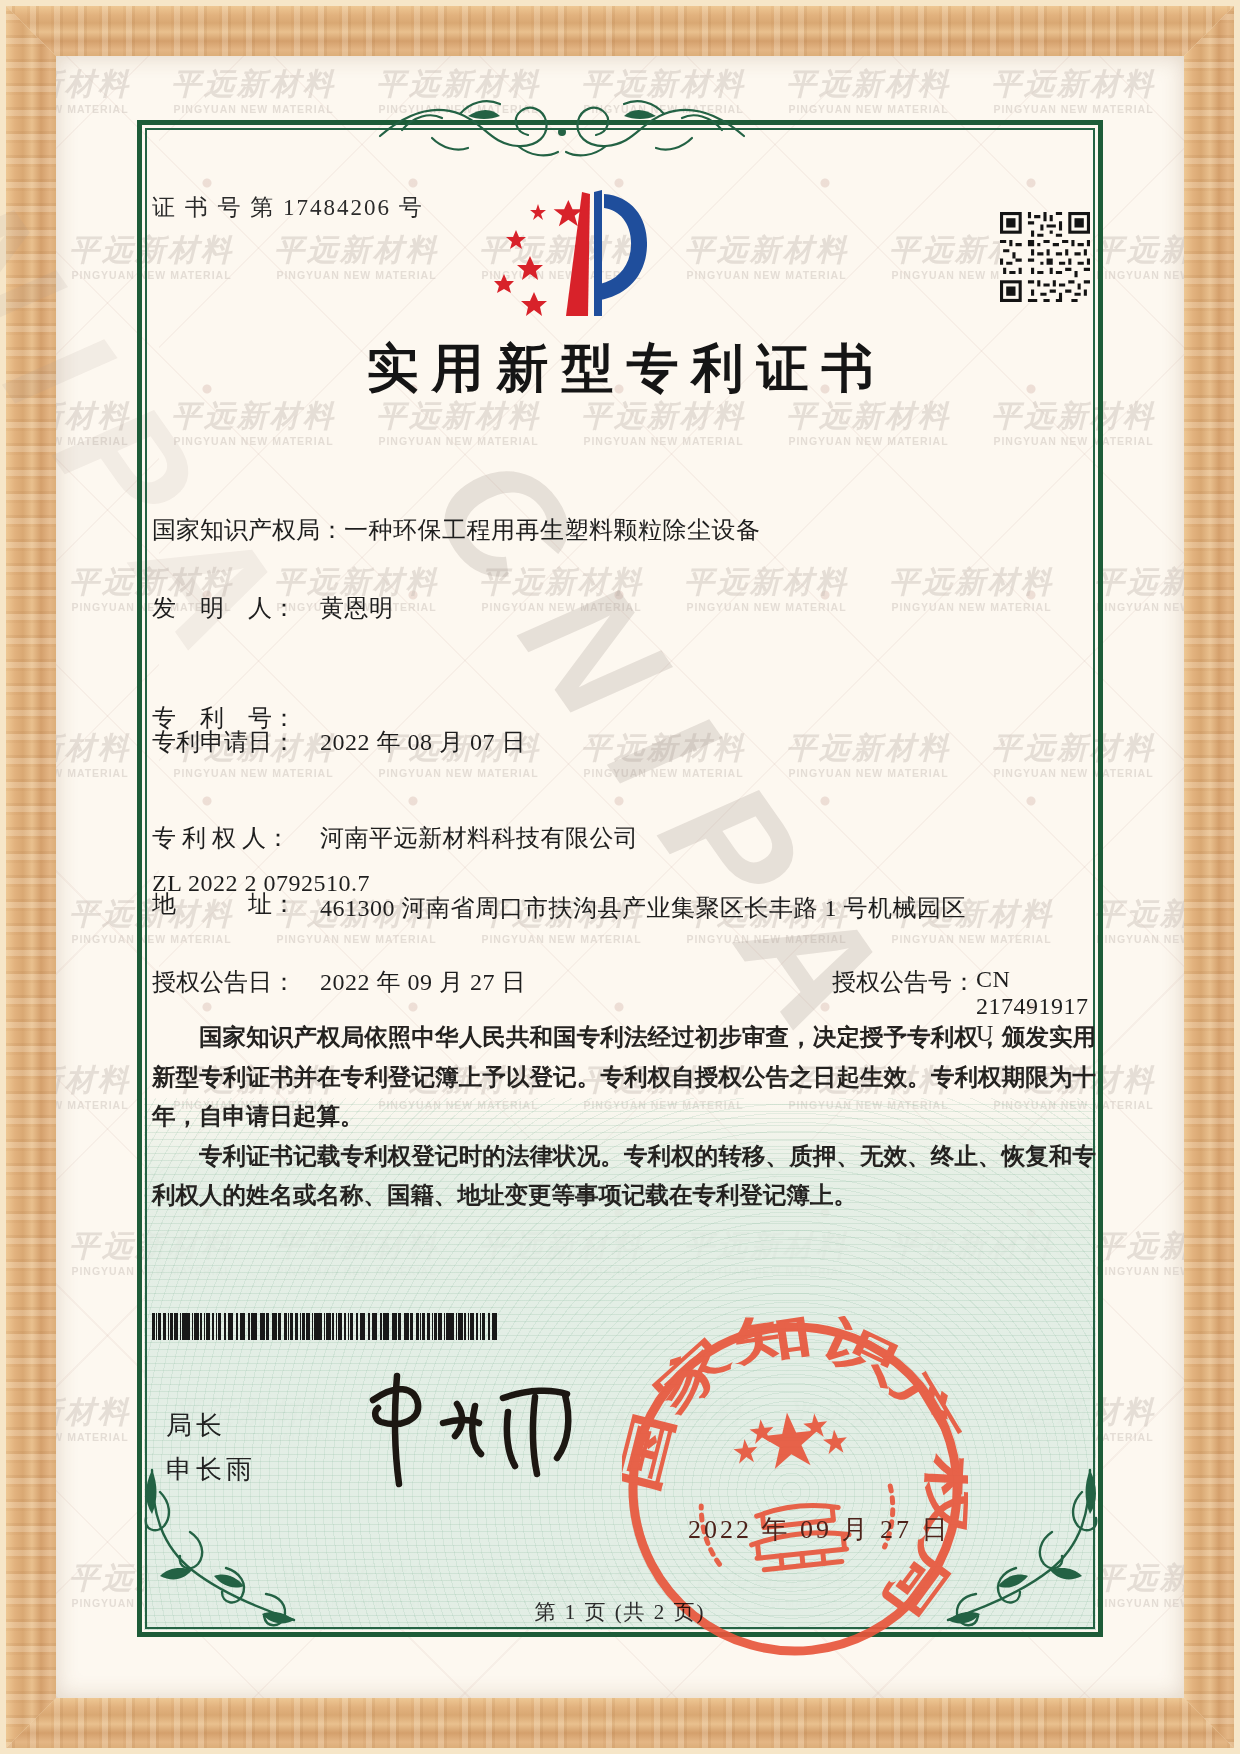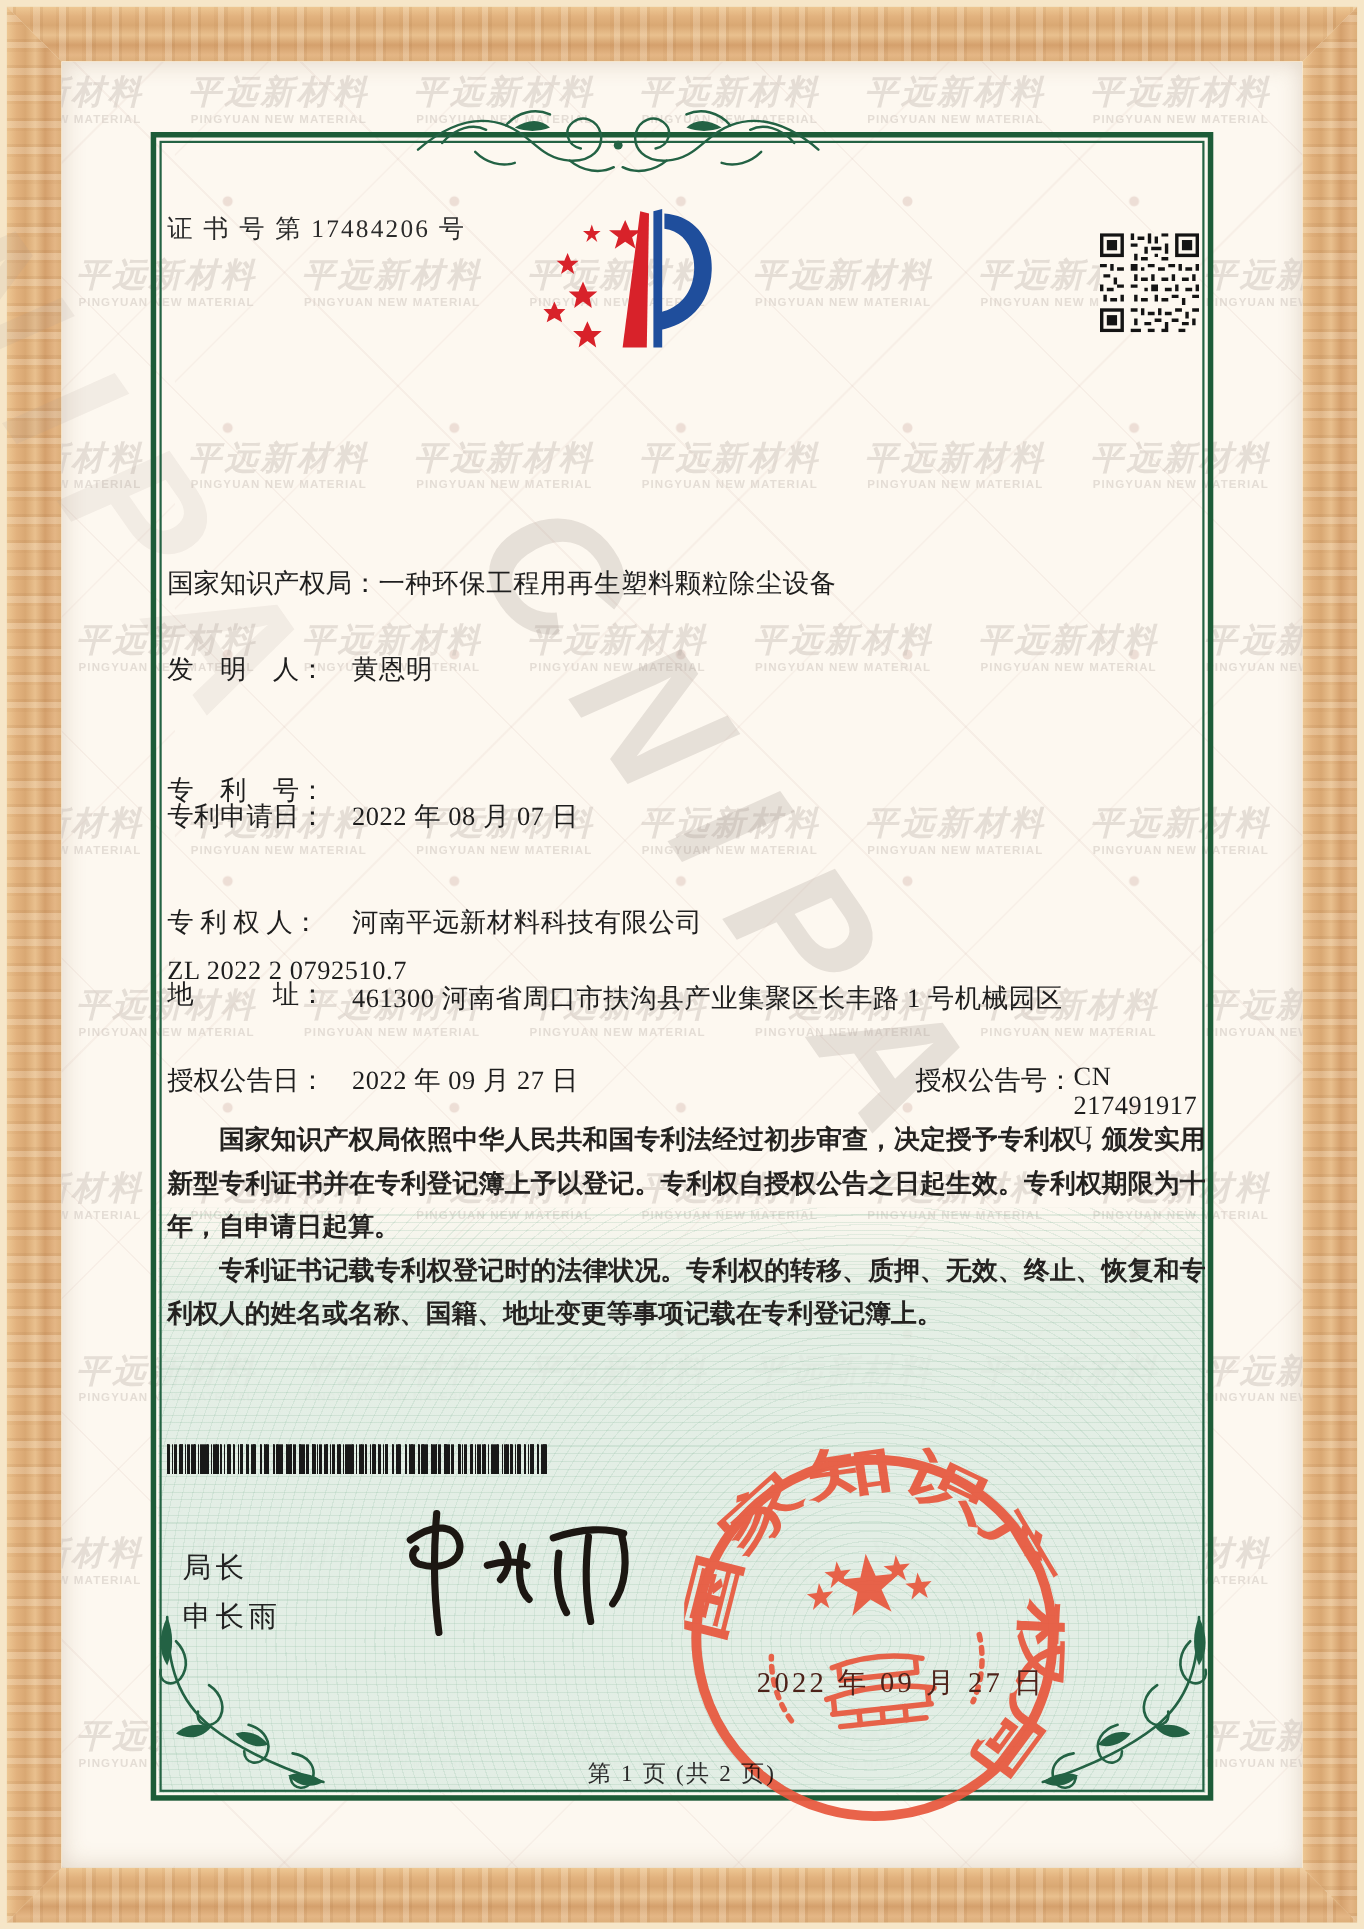--- a/index.html
+++ b/index.html
@@ -440,20 +440,21 @@
         M9,9h2v2h-2z M12,10h1v1h-1z M14,9h2v1h-2z M17,10h2v1h-2z M20,9h2v1h-2z M23,9h1v2h-1z M25,10h2v1h-2z M28,9h1v2h-1z
         M10,12h1v2h-1z M12,13h2v1h-2z M15,12h1v2h-1z M18,13h2v1h-2z M21,12h1v2h-1z M24,13h2v1h-2z M27,12h1v2h-1z
         M9,15h2v1h-2z M13,16h1v1h-1z M15,15h2v2h-2z M19,16h2v1h-2z M22,15h1v2h-1z M25,16h2v1h-2z M28,15h1v2h-1z
         M10,18h1v2h-1z M12,19h2v1h-2z M16,18h1v2h-1z M18,19h2v1h-2z M21,18h2v1h-2z M24,19h1v2h-1z M27,18h2v1h-2z
         M9,22h2v1h-2z M12,22h1v2h-1z M14,23h2v1h-2z M17,22h1v2h-1z M19,23h2v1h-2z M22,22h2v1h-2z M25,23h1v2h-1z M27,22h2v1h-2z
         M10,25h1v2h-1z M13,26h2v1h-2z M16,25h2v1h-2z M19,26h1v2h-1z M21,25h2v1h-2z M24,26h2v1h-2z M27,25h1v2h-1z
         M9,28h3v1h-3z M14,28h2v1h-2z M18,28h2v1h-2z M23,28h2v1h-2z"></path>
     </g>
   </svg>
 
+  <div class="title">实用新型专利证书</div>
 
   <div class="field-row" style="top:514px;">
     <span class="f-label">国家知识产权局：</span>
     <span class="f-value">一种环保工程用再生塑料颗粒除尘设备</span>
   </div>
   <div class="field-row" style="top:592px;">
     <span class="f-label">发　明　人：</span>
     <span class="f-value">黄恩明</span>
   </div>
   <div class="field-row" style="top:702px;flex-direction:column;">

